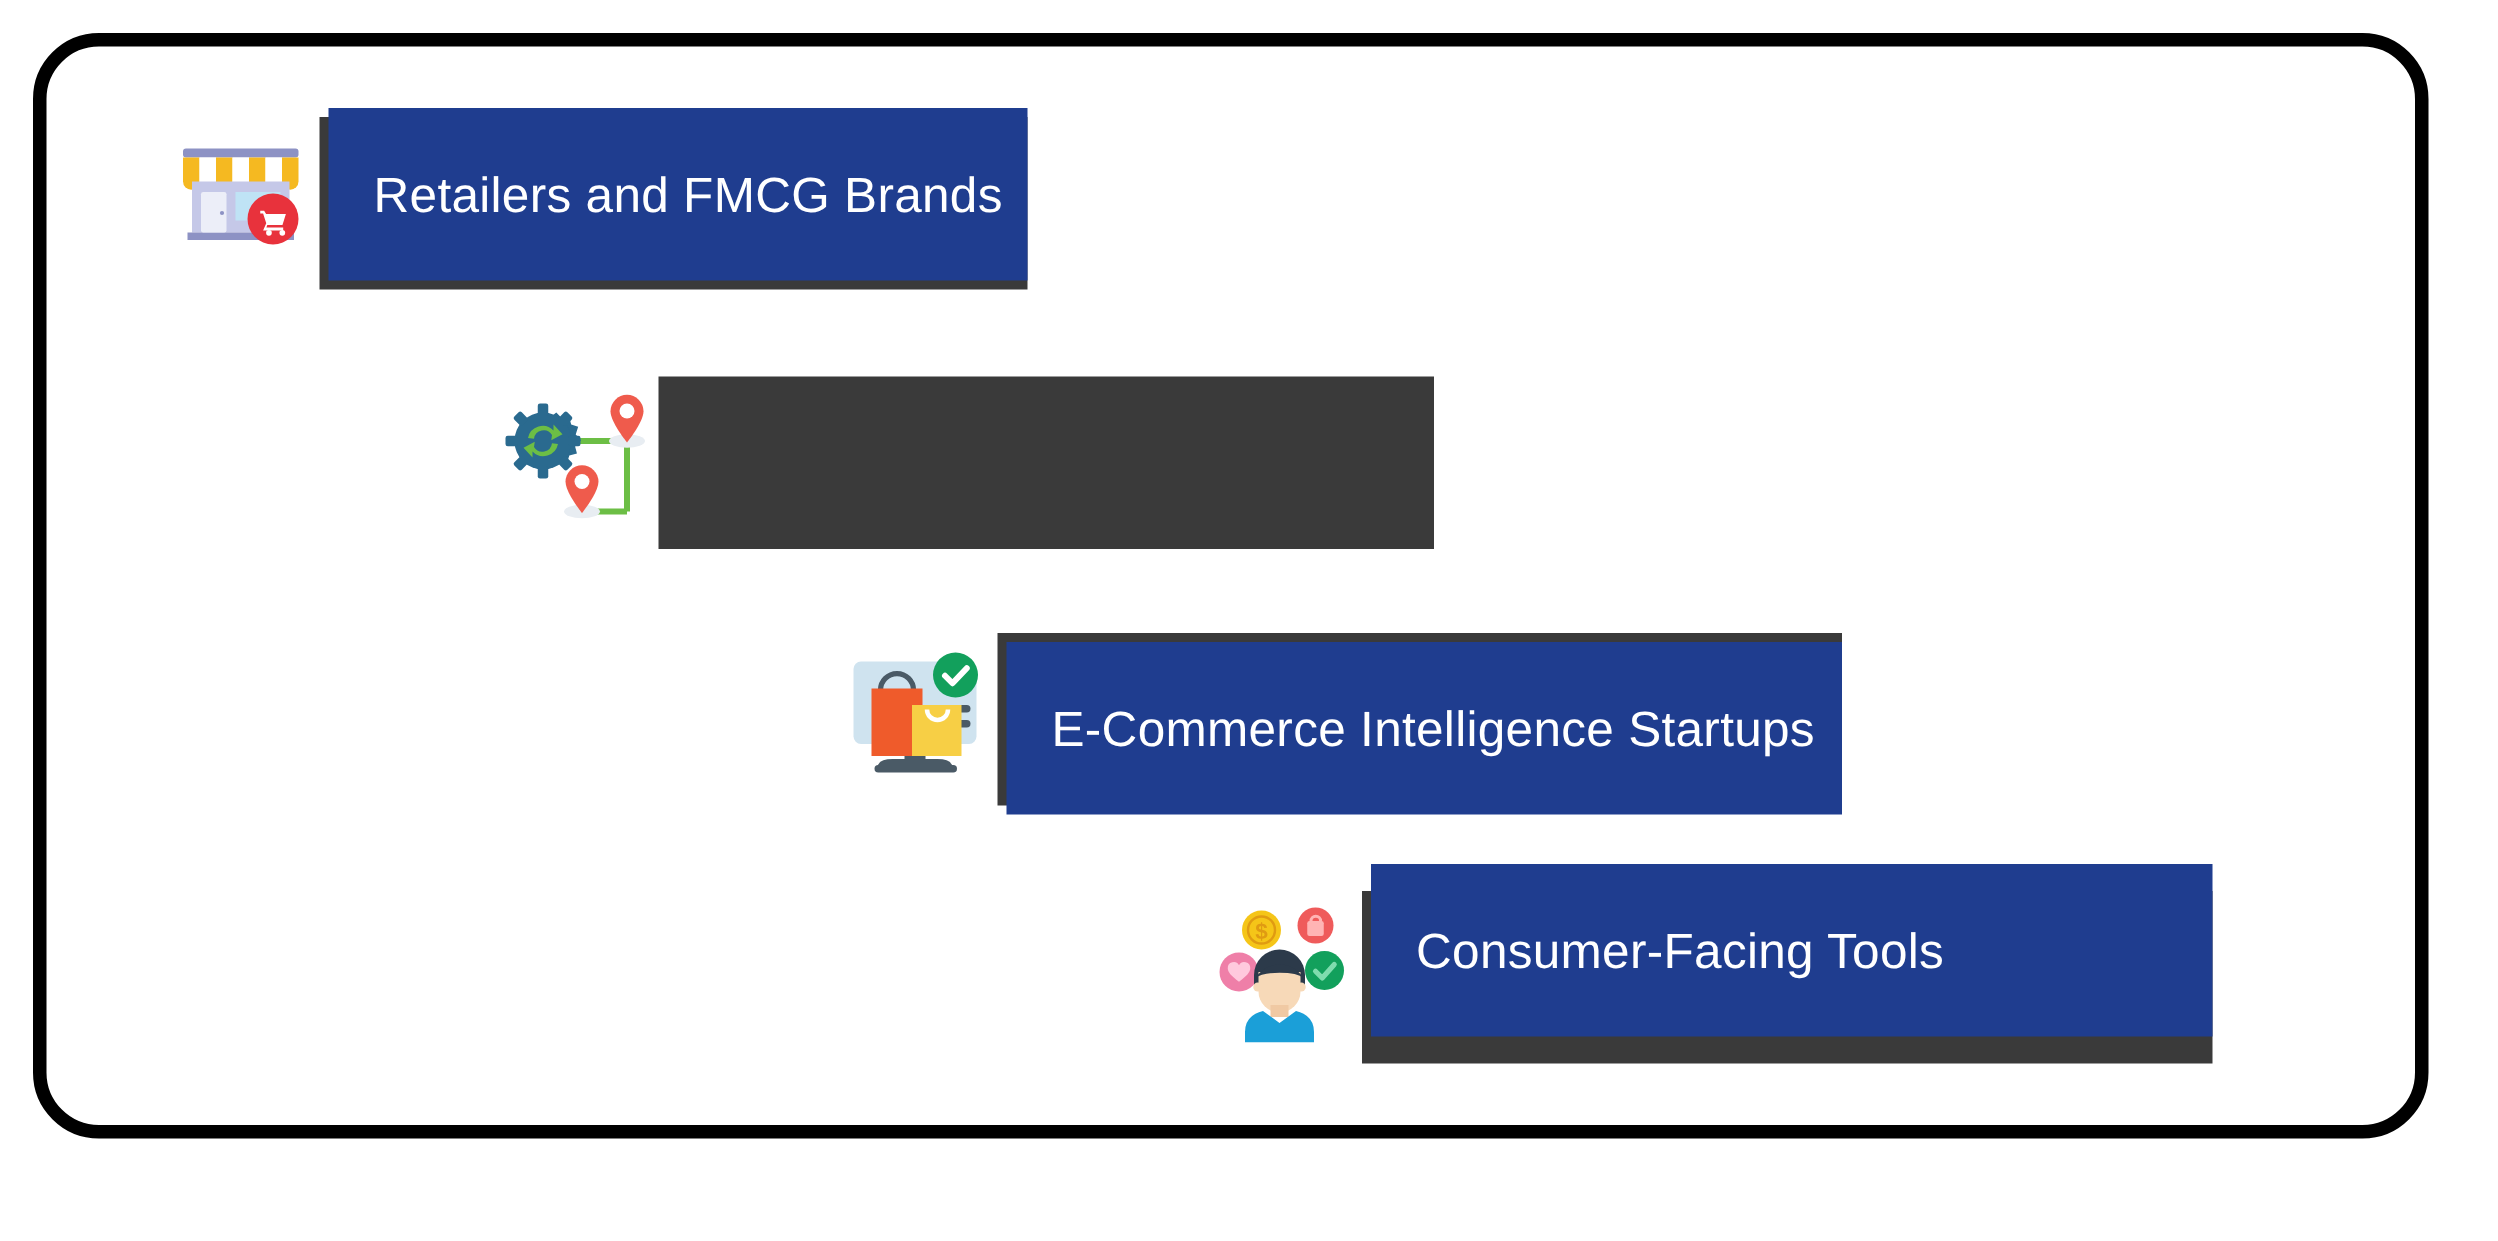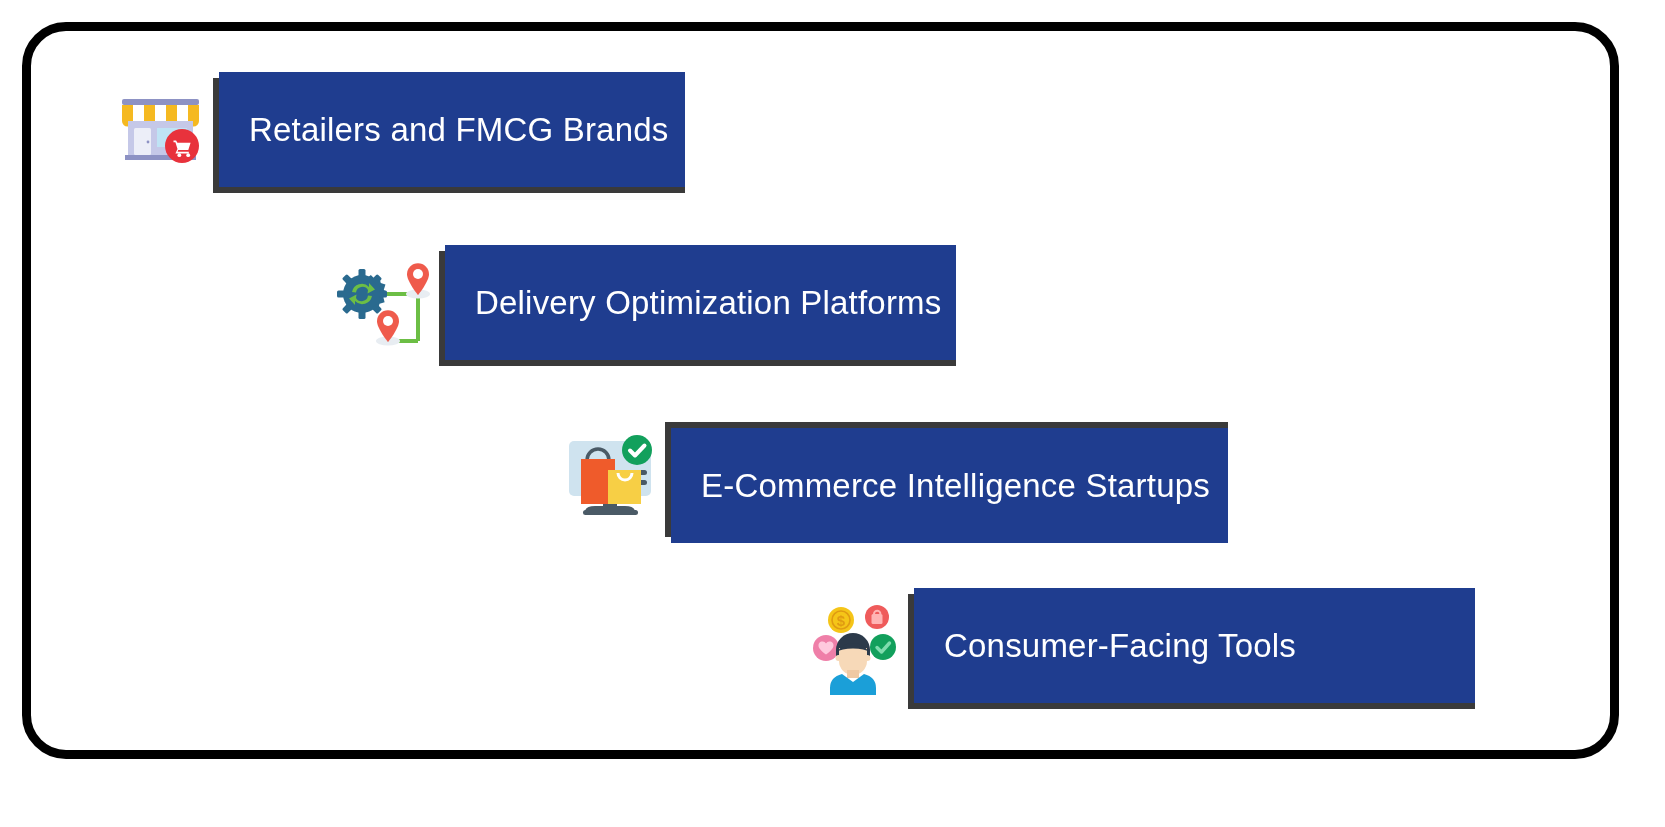--- a/index.html
+++ b/index.html
@@ -166,23 +166,20 @@
         </g>
 
         <g transform="translate(58,65)">
           <path d="M0,24 C0,24 -11,10.5 -11,3.2 A11,11 0 1 1 11,3.2 C11,10.5 0,24 0,24 Z" fill="#ef5b4c"></path>
           <circle cx="0" cy="3" r="5" fill="#ffffff"></circle>
         </g>
       </svg>
     </div>
 
     <div class="bar-shadow" style="left:439px; top:251px; width:517px; height:115px; pointer-events:none;"></div>
-    <div class="bar bar-main" style="left:445px; top:245px; width:511px; height:115px; pointer-events:auto;">
-      <span class="bar-label">Delivery Optimization Platforms</span>
-    </div>
   </div>
 
   <div class="row" style="left:0; top:0; width:1665px; height:827px; pointer-events:none;">
 
     <div class="icon-wrap" style="left:563px; top:424px; width:100px; height:100px; pointer-events:auto;">
       <svg width="100" height="100" viewBox="0 0 100 100">
 
         <rect x="6" y="17" width="82" height="55" rx="5" fill="#cfe3ef"></rect>
 
         <rect x="40" y="72" width="14" height="11" fill="#4a5a66"></rect>
@@ -239,18 +236,18 @@
 
         <path d="M34 62 q6 -9 16 -9 q10 0 16 9 q-4 -3.5 -16 -3.5 q-12 0 -16 3.5 z" fill="#2c3a4a"></path>
 
         <rect x="44" y="80" width="12" height="8" fill="#f0c9a3"></rect>
 
         <path d="M27 105 v-7 q0 -11 12 -14 l11 8 l11 -8 q12 3 12 14 v7 z" fill="#1b9fd8"></path>
       </svg>
     </div>
 
     <div class="bar-shadow" style="left:908px; top:594px; width:567px; height:115px; pointer-events:none;"></div>
-    <div class="bar bar-main" style="left:914px; top:588px; width:561px; height:115px; pointer-events:auto;">
+    <div class="bar bar-main" style="left:914px; top:576px; width:561px; height:115px; pointer-events:auto;">
       <span class="bar-label">Consumer-Facing Tools</span>
     </div>
   </div>
 
 </div>
 
 </body></html>

